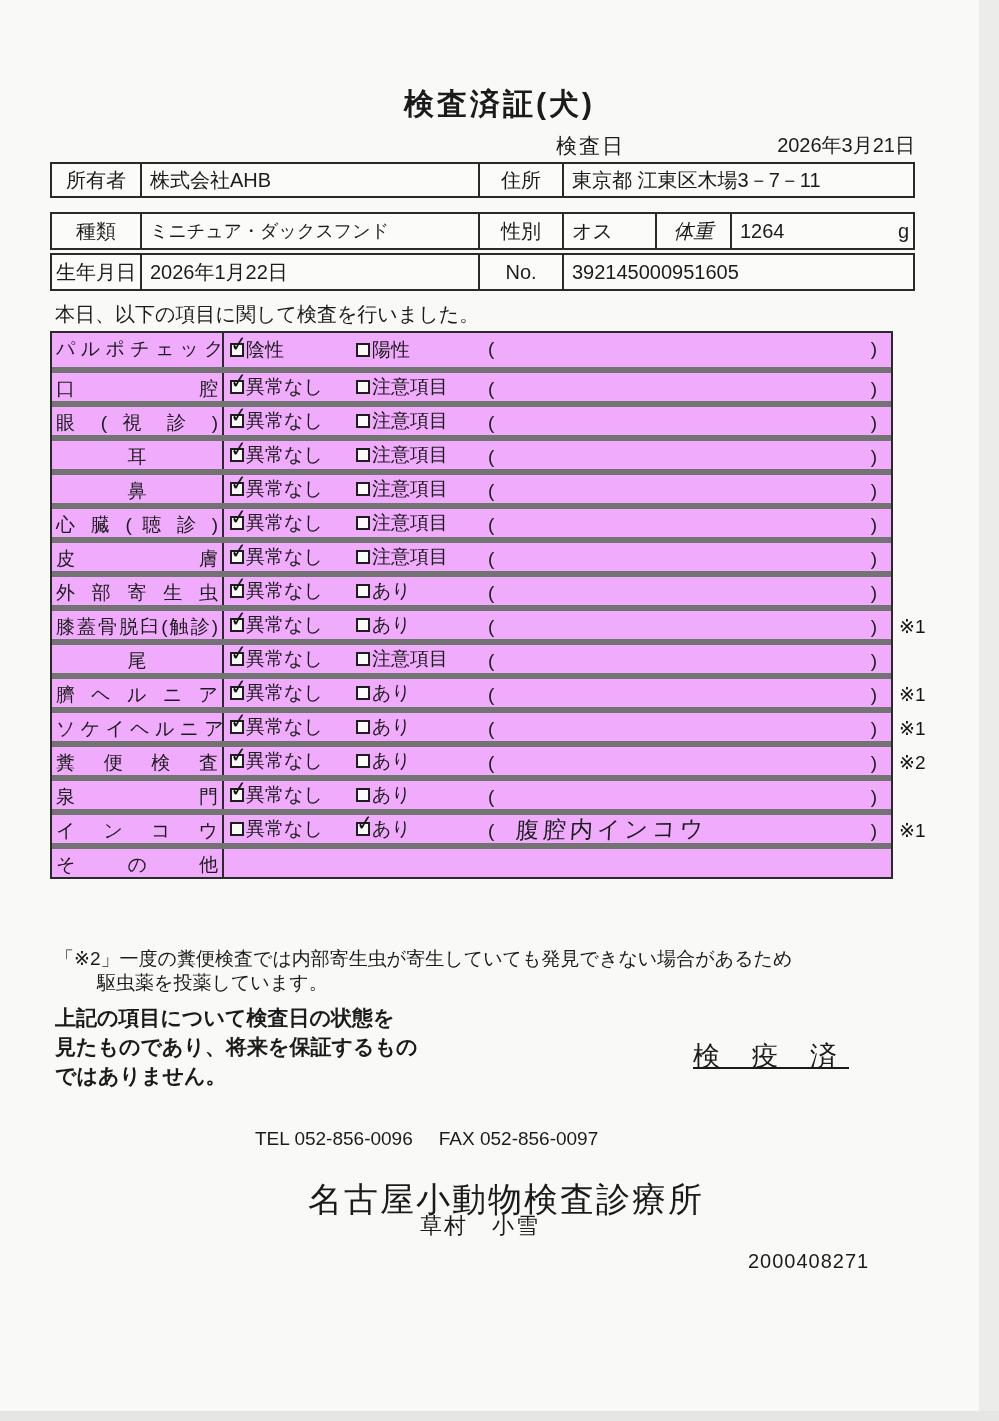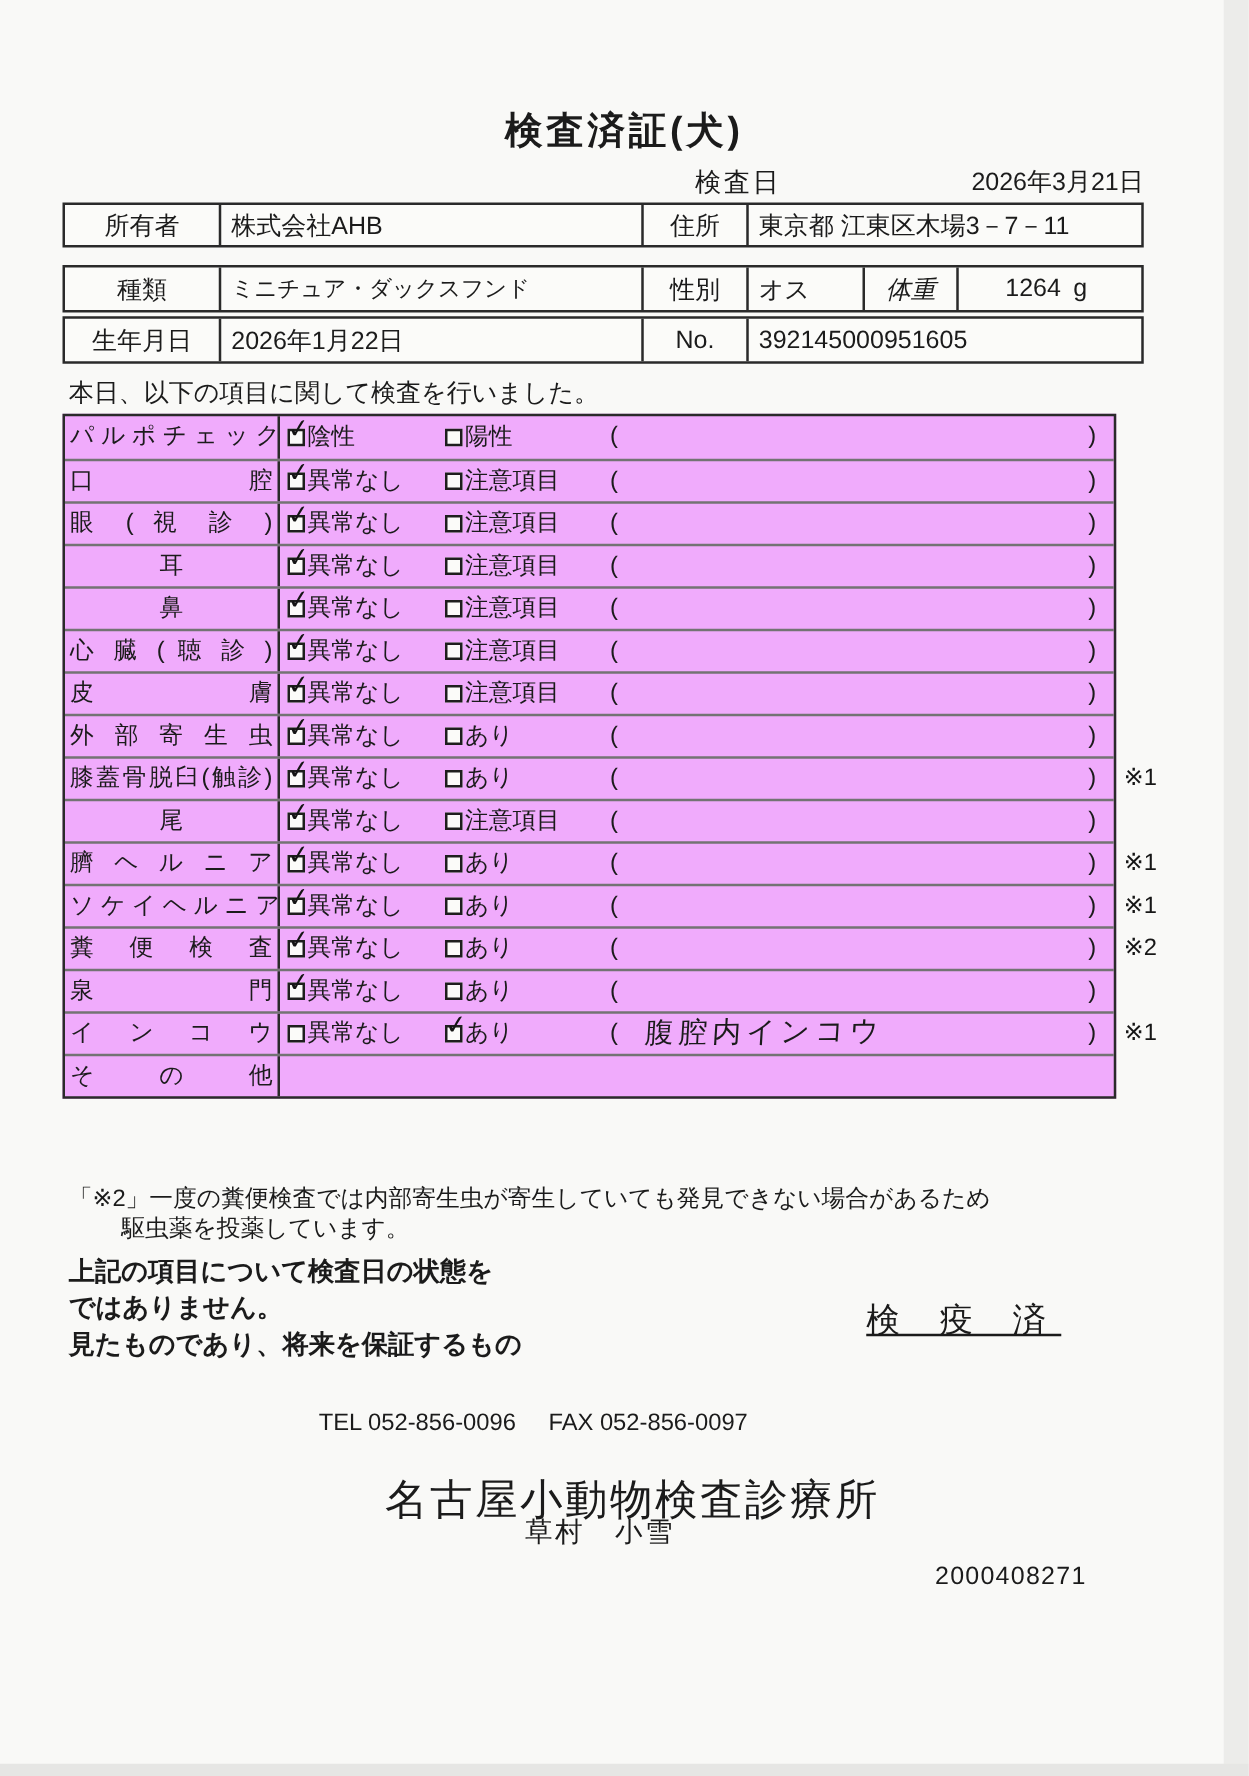--- a/index.html
+++ b/index.html
@@ -28,38 +28,38 @@
     position:absolute;left:50px;width:865px;
     border:2px solid #2a2a2a;background:#fbfbf9;
     display:flex;align-items:stretch;box-sizing:border-box;
   }
   .hcell{
     display:flex;align-items:center;box-sizing:border-box;
     font-size:20px;padding:0 8px;white-space:nowrap;overflow:hidden;
   }
   .hcell.lbl{justify-content:center;padding:0 2px;}
   .hcell.bl{border-left:2px solid #2a2a2a;}
-  .w100{width:123px;flex:none;}
+  .w100{width:88px;flex:none;}
   .w338{width:338px;flex:none;}
   .w84{width:84px;flex:none;}
   .w93{width:93px;flex:none;}
   .w75{width:75px;flex:none;font-style:italic;}
   .grow{flex:1;}
-  .weight-cell{justify-content:center;gap:10px;padding-right:14px;}
+  .weight-cell{justify-content:space-between;gap:10px;padding-right:4px;}
   .breed{font-size:18px;}
 
   .intro-line{left:55px;top:301px;font-size:20px;}
 
   
   .exam-table{
     position:absolute;left:50px;top:331px;width:843px;
     border:2px solid #2a2a2a;background:#f0abfc;box-sizing:border-box;
   }
   .exam-row{display:flex;height:34px;box-sizing:border-box;}
-  .exam-row + .exam-row{border-top:2px solid #737373;}
+  .exam-row + .exam-row{border-top:6px solid #737373;}
   .exam-item{
     width:172px;flex:none;border-right:2px solid #2a2a2a;
     font-size:19px;line-height:32px;padding:0 4px;box-sizing:border-box;
     white-space:nowrap;overflow:hidden;
   }
   .exam-item.justify{text-align:justify;text-align-last:justify;}
   .exam-item.center{text-align:center;text-align-last:center;}
   .exam-content{position:relative;flex:1;font-size:19px;line-height:32px;}
   .opt{position:absolute;top:0;display:flex;align-items:center;height:100%;}
   .opt1{left:6px;}
@@ -449,22 +449,22 @@
         
       </div>
     </div>
   </div>
 
   <div class="abs fn2">「※2」一度の糞便検査では内部寄生虫が寄生していても発見できない場合があるため</div>
   <div class="abs fn3">駆虫薬を投薬しています。</div>
 
   <div class="abs disclaimer">
     <div>上記の項目について検査日の状態を</div>
+    <div>見たものであり、将来を保証するもの</div>
     <div>ではありません。</div>
-    <div>見たものであり、将来を保証するもの</div>
   </div>
 
   <div class="abs stamp">検 疫 済</div>
 
 
   <div class="abs tel-line">
     <span>TEL 052-856-0096</span>
     <span>FAX 052-856-0097</span>
   </div>
 

